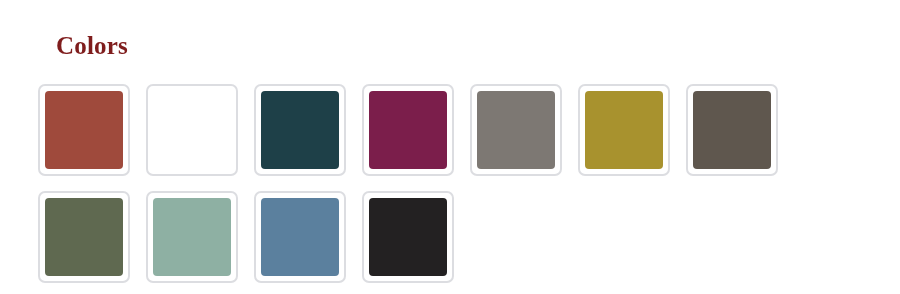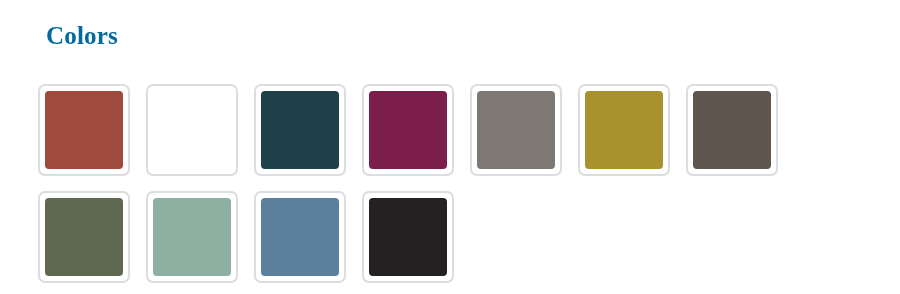--- a/index.html
+++ b/index.html
@@ -17,26 +17,26 @@
     position: relative;
     width: 900px;
     height: 294px;
     box-sizing: border-box;
     padding: 0;
   }
   .section-title {
     position: absolute;
     left: 38px;
     top: 13px;
-    margin: 8px;
+    margin: 18px;
     font-family: "Liberation Serif", serif;
     font-weight: bold;
     font-size: 25px;
     line-height: 30px;
-    color: #0369a1;
+    color: #7f1d1d;
     letter-spacing: 0.2px;
   }
   .swatch-grid {
     position: absolute;
     left: 38px;
     top: 84px;
     width: 824px;
     display: flex;
     flex-wrap: wrap;
     gap: 15px 16px;

